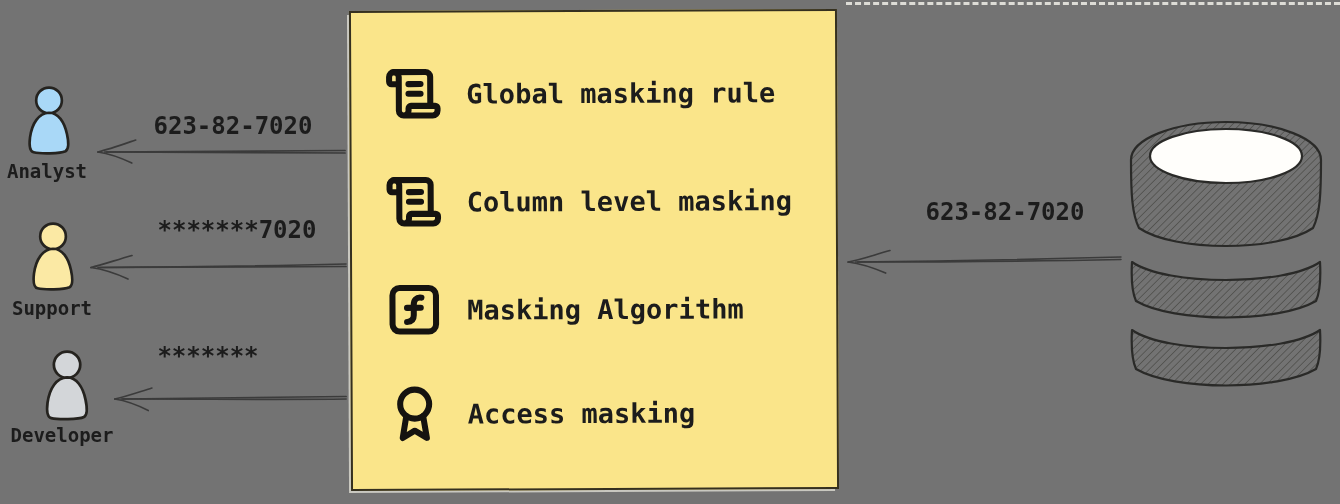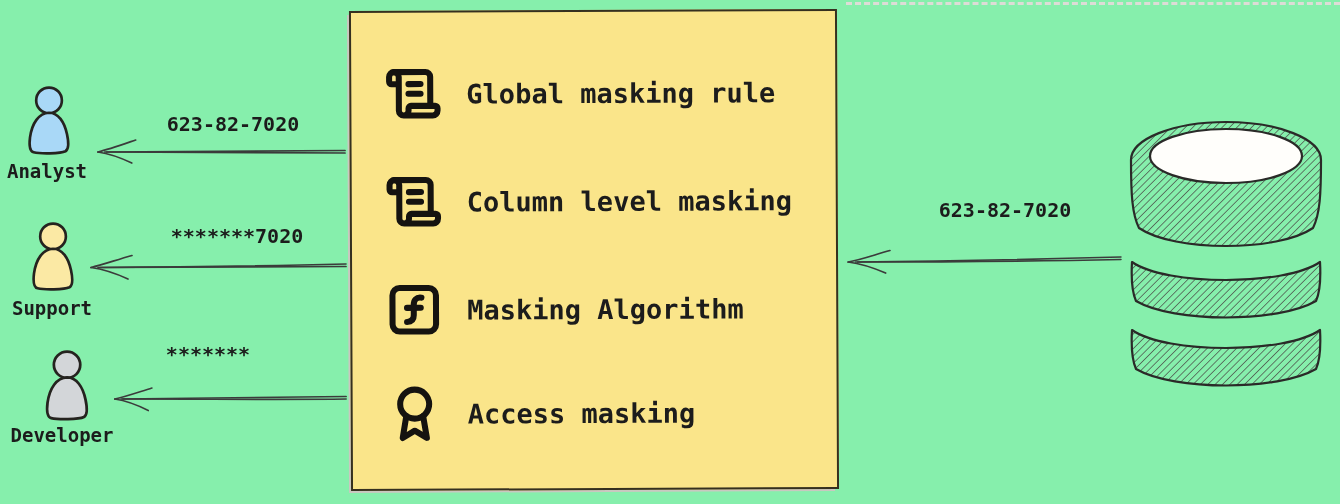--- a/index.html
+++ b/index.html
@@ -1,18 +1,18 @@
 <!DOCTYPE html>
 <html><head>
 <meta charset="utf-8">
 <style>
   html,body{margin:0;padding:0;background:#fffefb;}
   .canvas{
     position:relative;width:1340px;height:504px;overflow:hidden;
-    background:#86efac;
+    background:#737373;
     font-family:"DejaVu Sans Mono", monospace;
     color:#1c1c1c;
   }
   .abs{position:absolute;}
 
   
   .top-dashes{
     top:2px;left:846px;width:494px;height:0;
     border-top:3px dashed #dddcd6;
   }
@@ -45,25 +45,25 @@
   }
   .p-analyst-icon{left:19px;top:86px;width:58px;height:74px;}
   .p-analyst-label{left:-18px;top:160px;}
   .p-support-icon{left:23px;top:222px;width:58px;height:74px;}
   .p-support-label{left:-13px;top:297px;}
   .p-developer-icon{left:36px;top:350px;width:60px;height:76px;}
   .p-developer-label{left:-3px;top:424px;}
 
   
   .value-label{
-    font-size:20px;font-weight:bold;text-align:center;width:210px;
+    font-size:24px;font-weight:bold;text-align:center;width:210px;
     white-space:nowrap;
   }
   .v-analyst{left:128px;top:112px;}
-  .v-support{left:132px;top:224px;}
+  .v-support{left:132px;top:216px;}
   .v-developer{left:103px;top:342px;}
   .v-source{left:900px;top:198px;}
 
   
   .arrow svg{display:block;width:100%;height:100%;fill:none;
     stroke:#3b3b3b;stroke-width:1.7;stroke-linecap:round;}
   .a-analyst{left:95px;top:137px;width:252px;height:30px;}
   .a-support{left:88px;top:252px;width:260px;height:30px;}
   .a-developer{left:112px;top:384px;width:236px;height:30px;}
   .a-source{left:845px;top:247px;width:278px;height:30px;}

